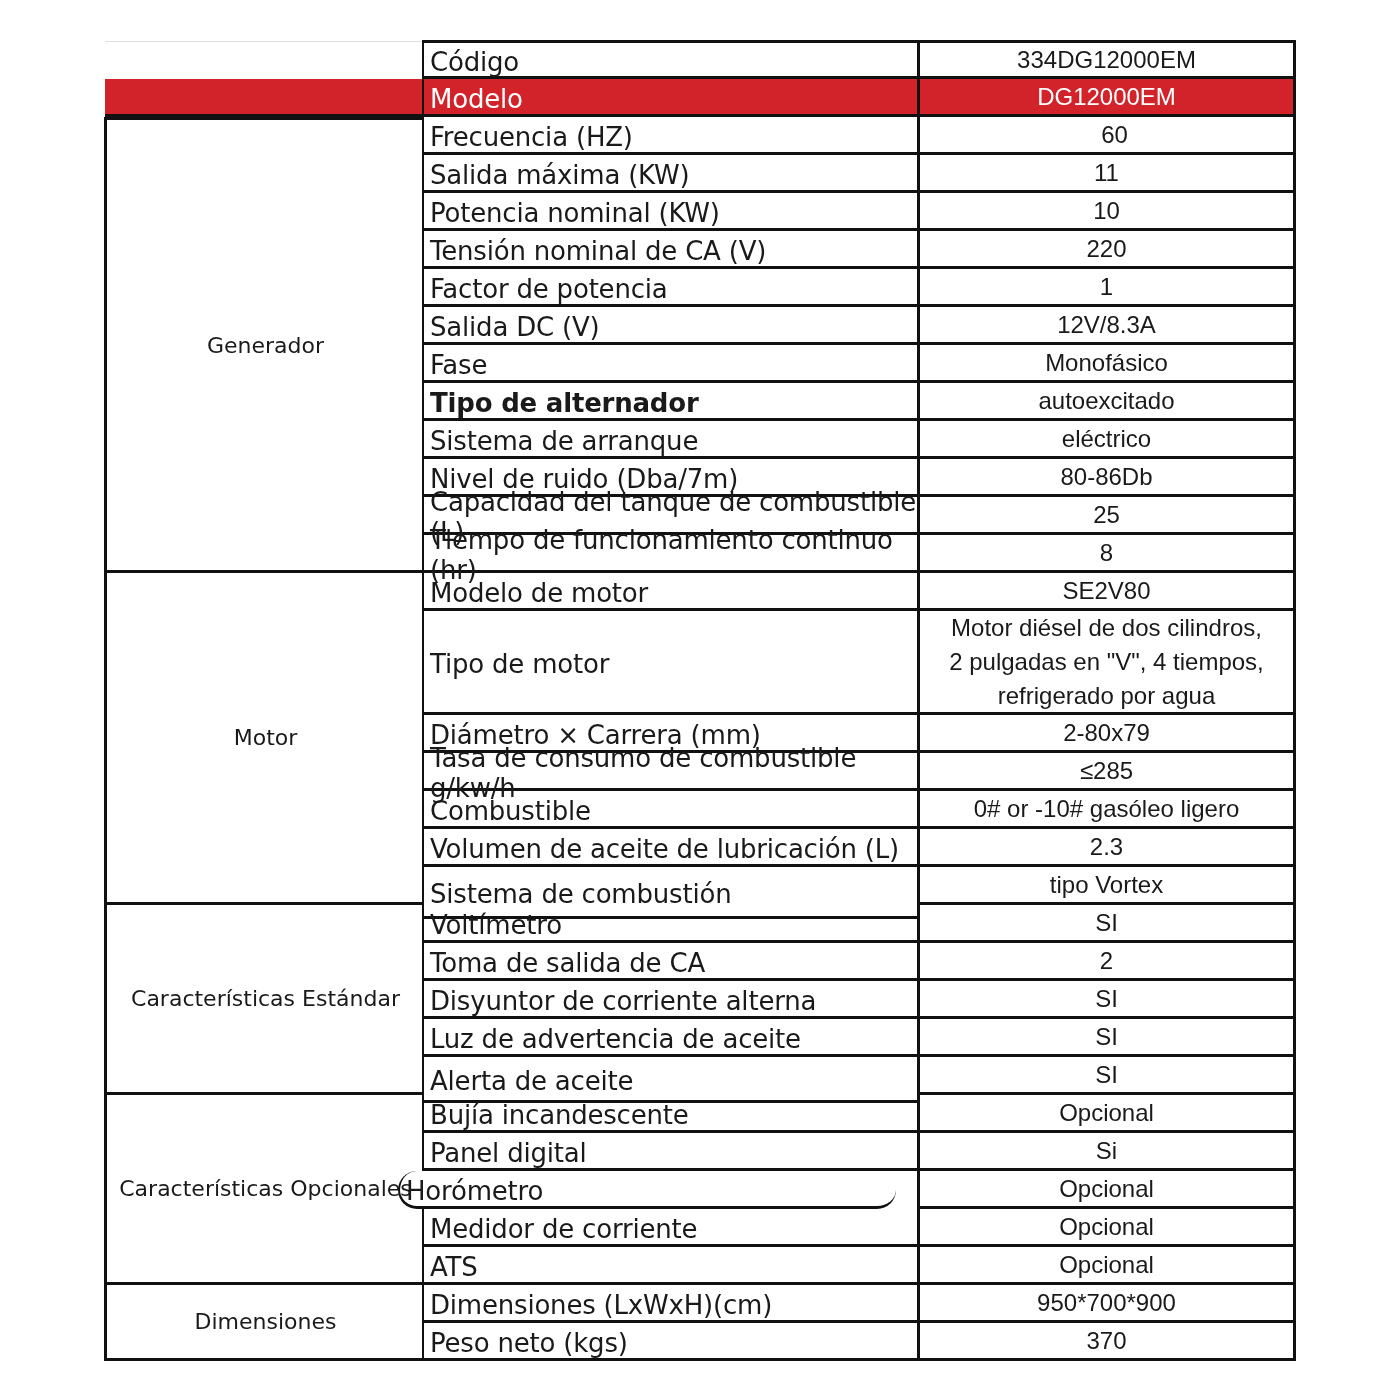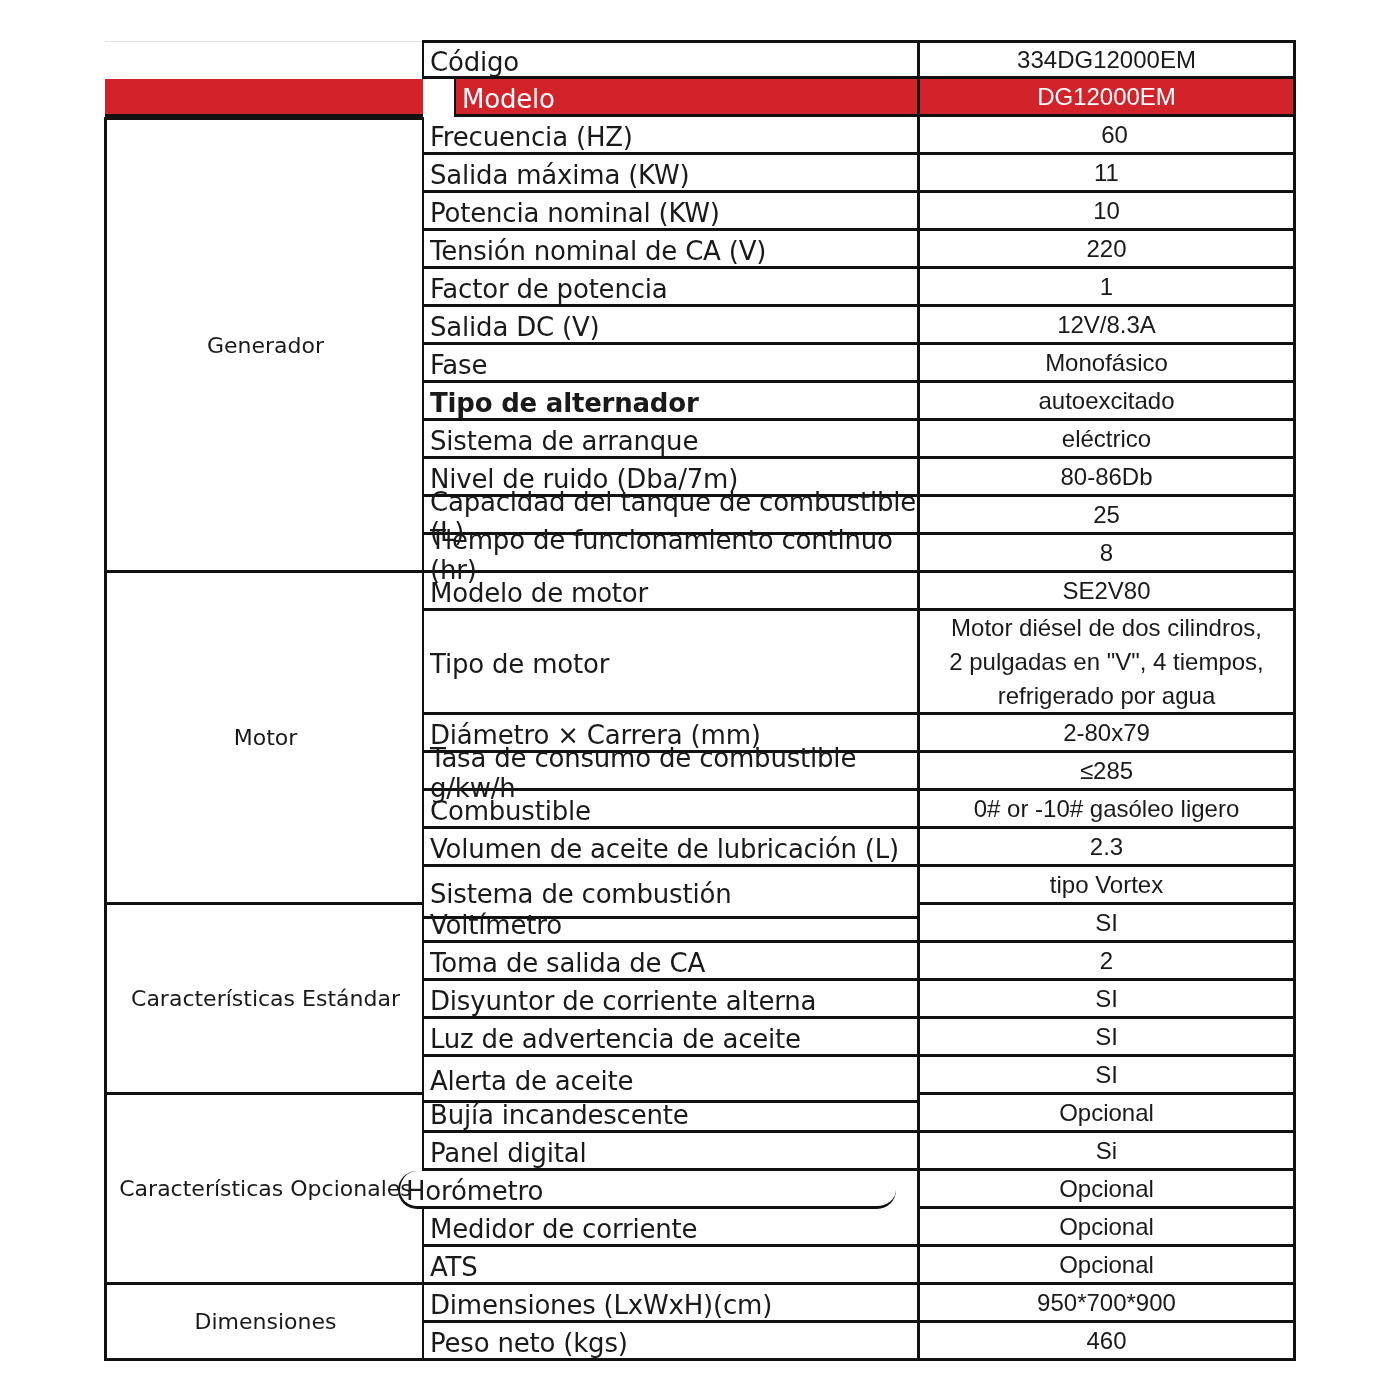--- a/index.html
+++ b/index.html
@@ -16,21 +16,21 @@
 </head>
 <body>
 
 <div id="sheet">
 
   <div class="cell hdr-left" style="left:105px;top:41px;width:318px;height:38px;"></div>
   <div class="cell lbl toprow" style="left:422px;top:40px;width:498px;height:39px;">Código</div>
   <div class="cell val toprow" style="left:917px;top:40px;width:379px;height:39px;">334DG12000EM</div>
 
   <div class="cell red" style="left:105px;top:79px;width:318px;height:38px;border-bottom:3px solid #111;box-sizing:border-box;"></div>
-  <div class="cell lbl red" style="left:422px;top:79px;width:498px;height:38px;margin-left:32px;">Modelo</div>
+  <div class="cell lbl red" style="left:422px;top:79px;width:498px;height:38px;">Modelo</div>
   <div class="cell val red" style="left:917px;top:79px;width:379px;height:38px;">DG12000EM</div>
 
   <div id="body-rows">
       <div class="cell lbl" style="left: 422px; top: 117px; width: 498px; height: 38px;">Frecuencia (HZ)</div>
       <div class="cell val" style="left: 917px; top: 117px; width: 379px; height: 38px; padding-left: 16px;">60</div>
       <div class="cell lbl" style="left: 422px; top: 155px; width: 498px; height: 38px;">Salida máxima (KW)</div>
       <div class="cell val" style="left: 917px; top: 155px; width: 379px; height: 38px;">11</div>
       <div class="cell lbl" style="left: 422px; top: 193px; width: 498px; height: 38px;">Potencia nominal (KW)</div>
       <div class="cell val" style="left: 917px; top: 193px; width: 379px; height: 38px;">10</div>
       <div class="cell lbl" style="left: 422px; top: 231px; width: 498px; height: 38px;">Tensión nominal de CA (V)</div>
@@ -85,16 +85,16 @@
       <div class="cell lbl" style="left: 398px; top: 1171px; width: 498px; height: 38px; border-radius: 19px;">Horómetro</div>
       <div class="cell val" style="left: 917px; top: 1171px; width: 379px; height: 38px;">Opcional</div>
       <div class="cell lbl" style="left: 422px; top: 1209px; width: 498px; height: 38px;">Medidor de corriente</div>
       <div class="cell val" style="left: 917px; top: 1209px; width: 379px; height: 38px;">Opcional</div>
       <div class="cell lbl" style="left: 422px; top: 1247px; width: 498px; height: 38px;">ATS</div>
       <div class="cell val" style="left: 917px; top: 1247px; width: 379px; height: 38px;">Opcional</div>
       <div class="cell grp" style="left: 104px; top: 1095px; width: 320px; height: 190px;">Características Opcionales</div>
       <div class="cell lbl" style="left: 422px; top: 1285px; width: 498px; height: 38px;">Dimensiones (LxWxH)(cm)</div>
       <div class="cell val" style="left: 917px; top: 1285px; width: 379px; height: 38px;">950*700*900</div>
       <div class="cell lbl" style="left: 422px; top: 1323px; width: 498px; height: 38px;">Peso neto (kgs)</div>
-      <div class="cell val" style="left: 917px; top: 1323px; width: 379px; height: 38px;">460</div>
+      <div class="cell val" style="left: 917px; top: 1323px; width: 379px; height: 38px;">370</div>
       <div class="cell grp" style="left: 104px; top: 1285px; width: 320px; height: 76px;">Dimensiones</div>
     </div>
 </div>
 
 </body></html>

